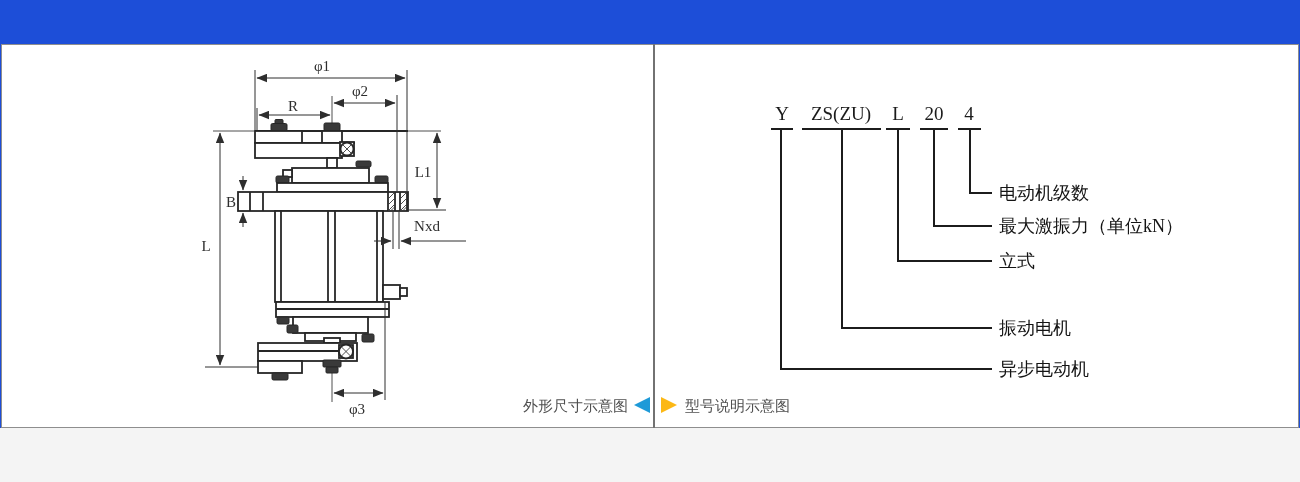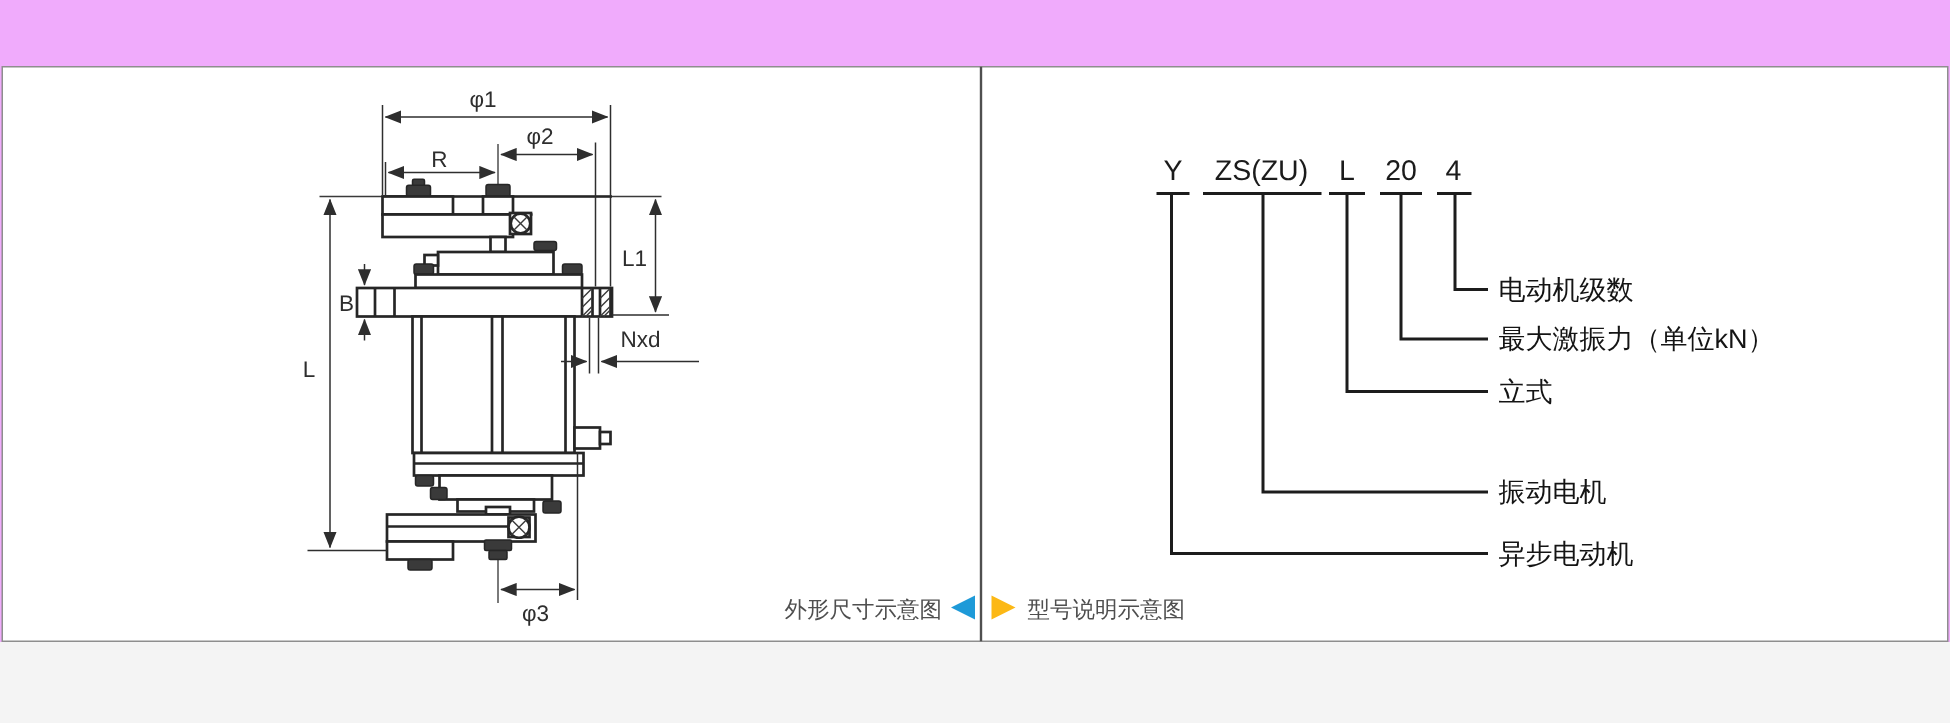--- a/index.html
+++ b/index.html
@@ -1,17 +1,17 @@
 <!DOCTYPE html>
 <html><head>
 <meta charset="utf-8">
 <style>
   html,body{margin:0;padding:0;background:#ffffff;}
-  .stage{position:relative;width:1300px;height:482px;background:#f0abfc;overflow:hidden;
-         font-family:Liberation Sans, sans-serif;}
+  .stage{position:relative;width:1300px;height:482px;background:#1d4ed8;overflow:hidden;
+         font-family:Liberation Serif, serif;}
   svg{position:absolute;left:0;top:0;}
   .dim{stroke:#2e2e2e;stroke-width:1;fill:none;}
   .thin{stroke:#3a3a3a;stroke-width:0.9;fill:none;}
   .obj{stroke:#262626;stroke-width:1.8;fill:none;}
   .objf{stroke:#262626;stroke-width:1.8;fill:#ffffff;}
   .dark{fill:#3a3a3a;stroke:#262626;stroke-width:1;}
   .dimtext{font-size:15px;fill:#2e2e2e;}
   .codetext{font-size:19px;fill:#1b1b1b;}
   .legendtext{font-size:18px;fill:#141414;}
   .captiontext{font-size:15px;fill:#4f4f4f;}

